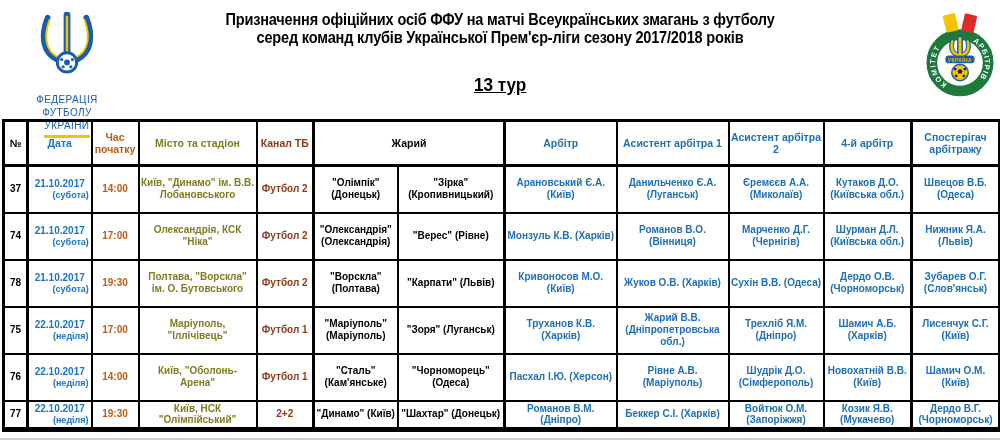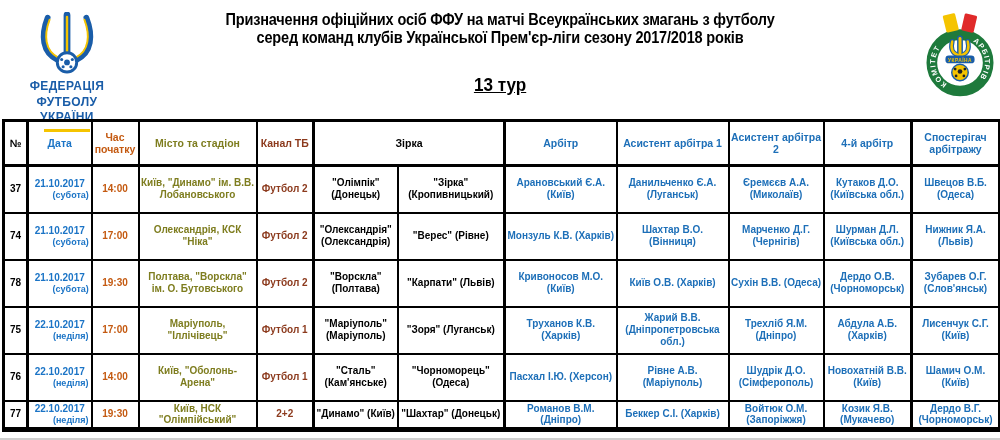--- a/index.html
+++ b/index.html
@@ -12,21 +12,21 @@
     position:absolute; left:140px; right:140px; top:10px; text-align:center;
     font-weight:bold; font-size:16.5px; color:#000; line-height:18px;
     transform:scaleX(0.88); transform-origin:center top; letter-spacing:-0.2px;
   }
   .round-line {
     position:absolute; left:0; right:0; top:74px; text-align:center;
     font-weight:bold; font-size:19px; color:#000;
   }
   .round-line span { text-decoration:underline; display:inline-block; transform:scaleX(0.9); }
   .logo-left { position:absolute; left:22px; top:12px; width:90px; text-align:center; }
-  .fed-text { color:#1A5DA8; font-size:12px; font-weight:bold; line-height:1.3; letter-spacing:0.4px; margin-top:1px; }
+  .fed-text { color:#1A5DA8; font-size:10px; font-weight:normal; line-height:1.3; letter-spacing:0.4px; margin-top:15px; }
   .fed-underline { width:46px; height:3px; background:#F5C400; margin:3px auto 0; }
   .logo-right { position:absolute; left:926px; top:12px; width:68px; height:88px; }
   
   table.doc-table {
     position:absolute; left:2px; top:119px; width:996px;
     border-collapse:collapse; table-layout:fixed;
     border:3px solid #000; border-bottom-width:5px;
   }
   .doc-table th, .doc-table td {
     border:2px solid #000; text-align:center; vertical-align:middle;
@@ -134,21 +134,21 @@
         <col style="width:88px">
         <col style="width:88px">
     </colgroup>
     <thead>
       <tr>
         <th class="h-num bv">№</th>
         <th class="h-date">Дата</th>
         <th class="h-time">Час початку</th>
         <th class="h-venue">Місто та стадіон</th>
         <th class="h-channel bv">Канал ТБ</th>
-        <th class="bv" colspan="2">Зірка</th>
+        <th class="bv" colspan="2">Жарий</th>
         <th class="h-blue">Арбітр</th>
         <th class="h-blue">Асистент арбітра 1</th>
         <th class="h-blue">Асистент арбітра 2</th>
         <th class="h-blue bv">4-й арбітр</th>
         <th class="h-blue">Спостерігач арбітражу</th>
       </tr>
     </thead>
     <tbody>
       <tr class="r">
         <td class="c-black bv">37</td>
@@ -172,57 +172,57 @@
         <td class="c-date">
             <div>21.10.2017</div>
             <div class="c-day">(субота)</div>
           </td>
         <td class="c-time">17:00</td>
         <td class="c-venue">Олександрія, КСК "Ніка"</td>
         <td class="c-channel bv">Футбол 2</td>
         <td class="c-black">"Олександрія" (Олександрія)</td>
         <td class="c-black bv">"Верес" (Рівне)</td>
         <td class="c-blue">Монзуль К.В. (Харків)</td>
-        <td class="c-blue">Шахтар В.О. (Вінниця)</td>
+        <td class="c-blue">Романов В.О. (Вінниця)</td>
         <td class="c-blue">Марченко Д.Г. (Чернігів)</td>
         <td class="c-blue bv">Шурман Д.Л. (Київська обл.)</td>
         <td class="c-blue">Нижник Я.А. (Львів)</td>
       </tr>
       <tr class="r">
         <td class="c-black bv">78</td>
         <td class="c-date">
             <div>21.10.2017</div>
             <div class="c-day">(субота)</div>
           </td>
         <td class="c-time">19:30</td>
         <td class="c-venue">Полтава, "Ворскла" ім. О. Бутовського</td>
         <td class="c-channel bv">Футбол 2</td>
         <td class="c-black">"Ворскла" (Полтава)</td>
         <td class="c-black bv">"Карпати" (Львів)</td>
         <td class="c-blue">Кривоносов М.О. (Київ)</td>
-        <td class="c-blue">Київ О.В. (Харків)</td>
+        <td class="c-blue">Жуков О.В. (Харків)</td>
         <td class="c-blue">Сухін В.В. (Одеса)</td>
         <td class="c-blue bv">Дердо О.В. (Чорноморськ)</td>
         <td class="c-blue">Зубарев О.Г. (Слов'янськ)</td>
       </tr>
       <tr class="r">
         <td class="c-black bv">75</td>
         <td class="c-date">
             <div>22.10.2017</div>
             <div class="c-day">(неділя)</div>
           </td>
         <td class="c-time">17:00</td>
         <td class="c-venue">Маріуполь, "Іллічівець"</td>
         <td class="c-channel bv">Футбол 1</td>
         <td class="c-black">"Маріуполь" (Маріуполь)</td>
         <td class="c-black bv">"Зоря" (Луганськ)</td>
         <td class="c-blue">Труханов К.В. (Харків)</td>
         <td class="c-blue">Жарий В.В. (Дніпропетровська обл.)</td>
         <td class="c-blue">Трехліб Я.М. (Дніпро)</td>
-        <td class="c-blue bv">Абдула А.Б. (Харків)</td>
+        <td class="c-blue bv">Шамич А.Б. (Харків)</td>
         <td class="c-blue">Лисенчук С.Г. (Київ)</td>
       </tr>
       <tr class="r">
         <td class="c-black bv">76</td>
         <td class="c-date">
             <div>22.10.2017</div>
             <div class="c-day">(неділя)</div>
           </td>
         <td class="c-time">14:00</td>
         <td class="c-venue">Київ, "Оболонь-Арена"</td>

